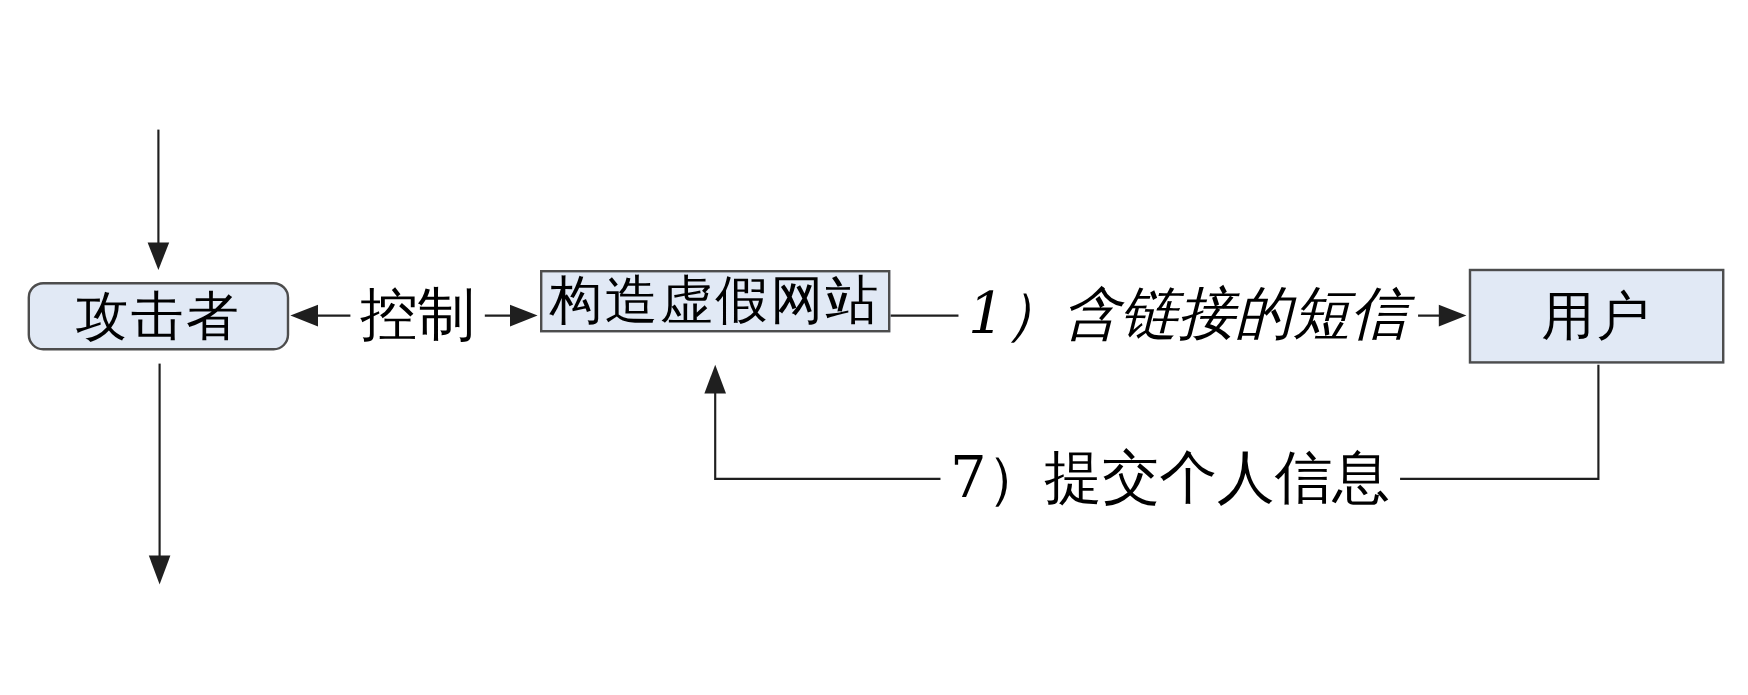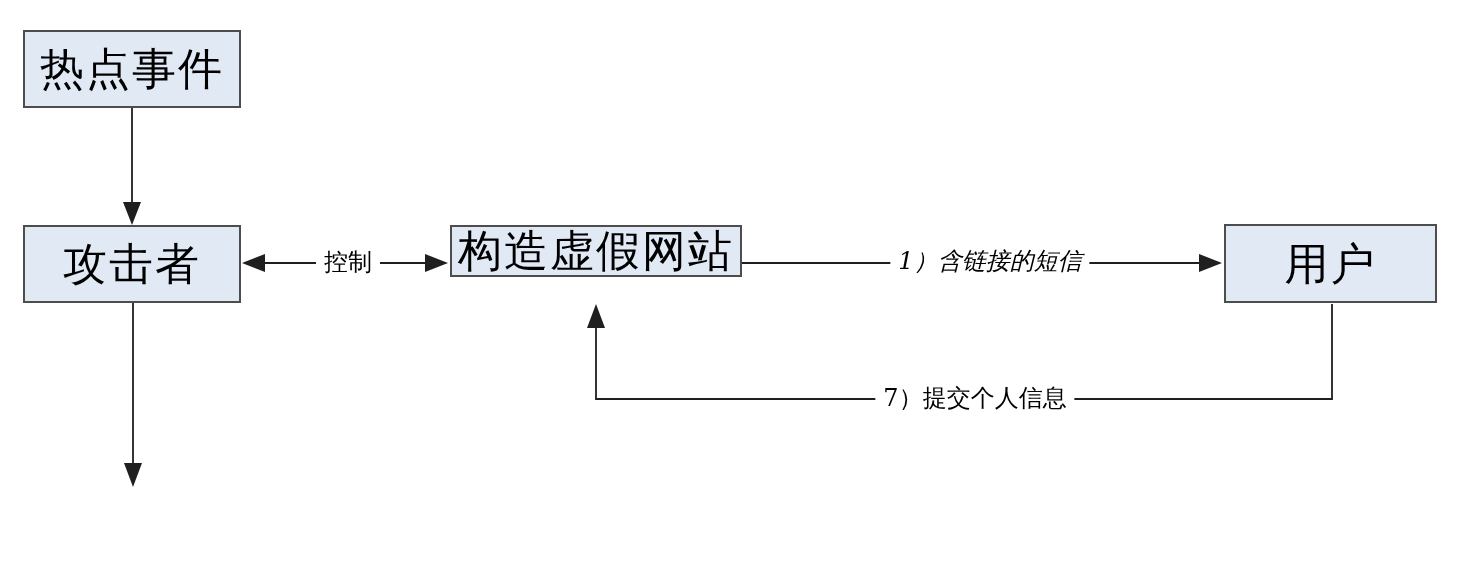--- a/index.html
+++ b/index.html
@@ -44,21 +44,21 @@
     font-size: 44px;
     line-height: 1;
     white-space: nowrap;
     letter-spacing: 2px;
   }
   .edge-label {
     position: absolute;
     transform: translate(-50%, -50%);
     background: var(--bg);
     color: var(--text);
-    font-size: 24px;
+    font-size: 48px;
     line-height: 1.15;
     white-space: nowrap;
     padding: 0 8px;
   }
 </style>
 </head>
 <body>
 
 <div class="canvas">
 
@@ -74,23 +74,22 @@
     <line class="wire" x1="742" y1="263" x2="1200" y2="263"></line>
     <polygon class="head" points="1222,263 1199,254 1199,272"></polygon>
 
     <polyline class="wire" points="1332,304 1332,399 596,399 596,327"></polyline>
     <polygon class="head" points="596,304 587,328 605,328"></polygon>
 
     <line class="wire" x1="133" y1="303" x2="133" y2="464"></line>
     <polygon class="head" points="133,487 124,463 142,463"></polygon>
   </svg>
 
-  <div class="node" style="left:23px; top:30px; width:218px; height:78px;">热点事件</div>
 
-  <div class="node" style="left:23px; top:225px; width:218px; height:78px;">攻击者</div>
+  <div class="node" style="left:23px; top:235px; width:218px; height:57px;border-radius:13px;">攻击者</div>
 
   <div class="node" style="left:450px; top:225px; width:292px; height:52px;">构造虚假网站</div>
 
   <div class="node" style="left:1224px; top:224px; width:213px; height:79px;">用户</div>
 
 
   <div class="edge-label" style="left:348px; top:263px;">控制</div>
 
   <div class="edge-label" style="left:990px; top:262px;font-style:italic;">1）含链接的短信</div>
 

